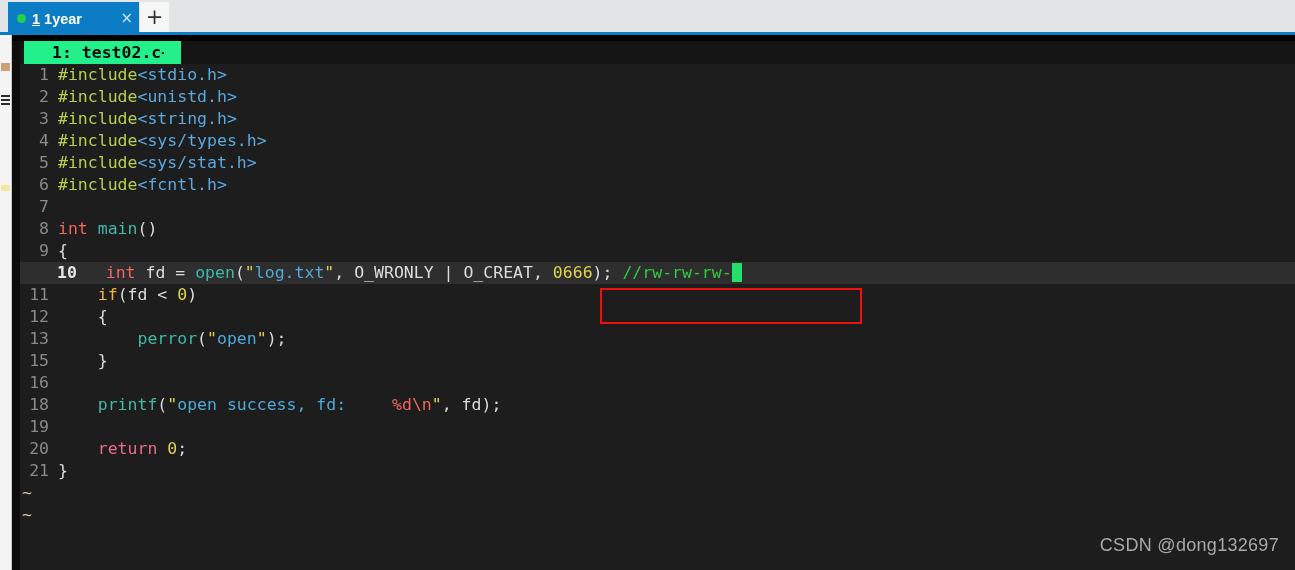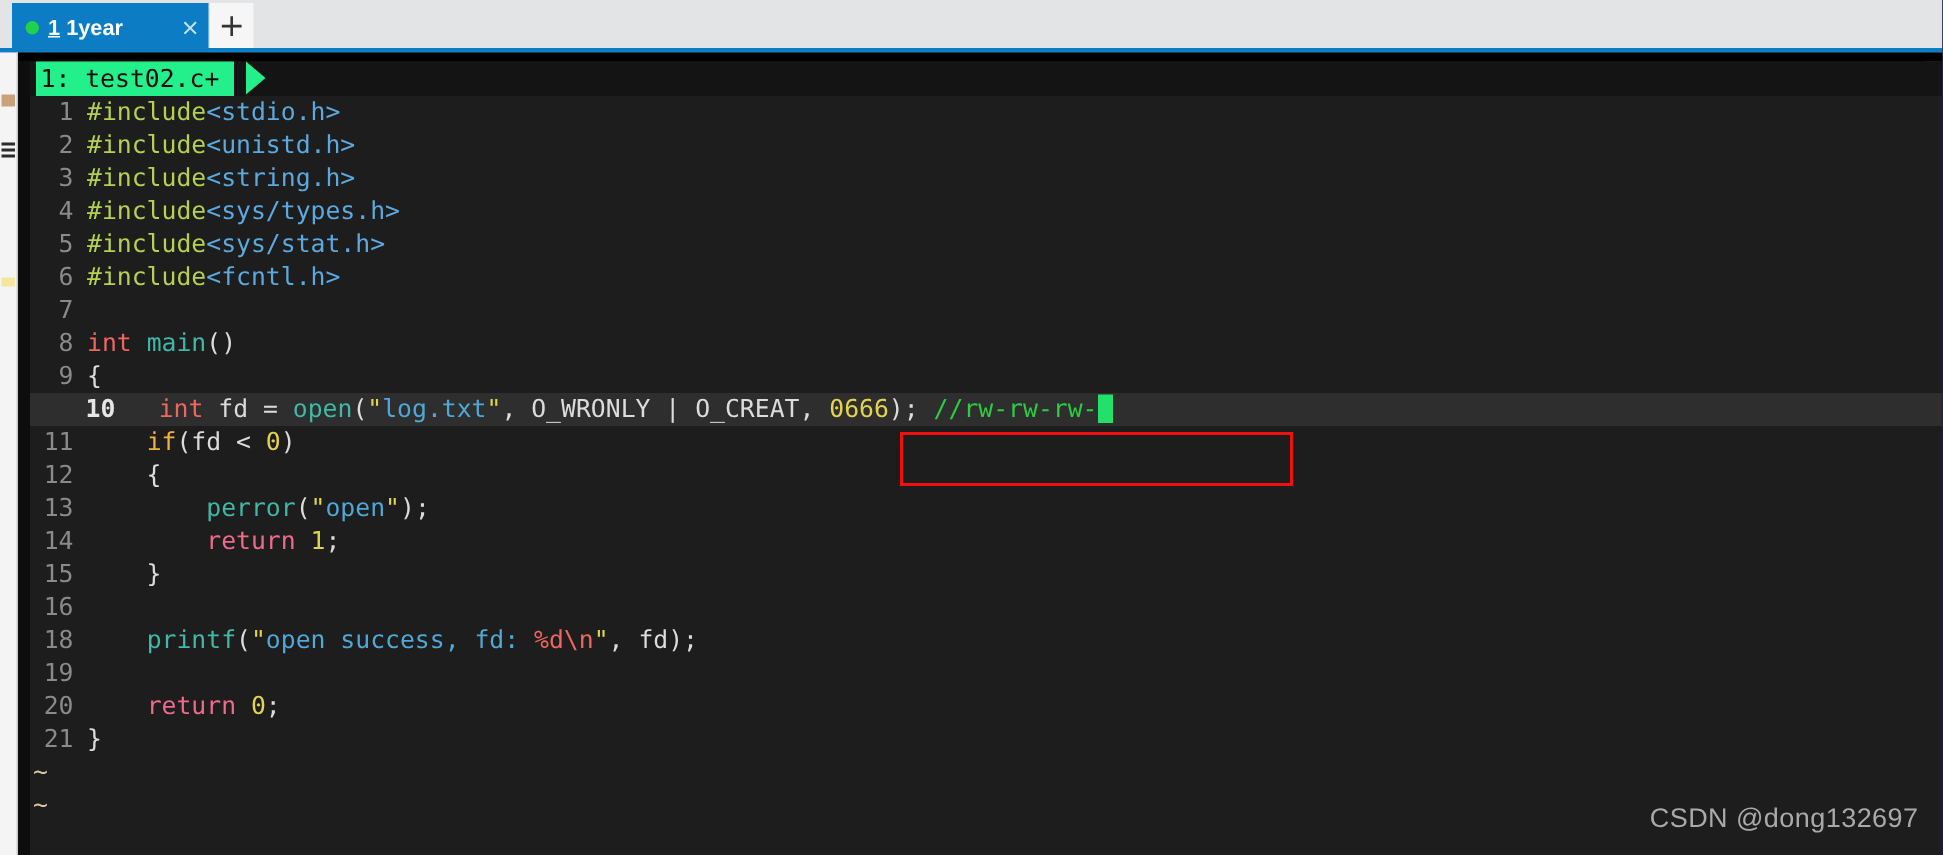--- a/index.html
+++ b/index.html
@@ -4,21 +4,21 @@
 <style>
   * { box-sizing: border-box; }
   html, body {
     margin: 0; padding: 0;
     width: 1295px; height: 570px;
     overflow: hidden;
     background: #1d1d1d;
     font-family: "DejaVu Sans Mono", monospace;
   }
 
-  #app { position: relative; width: 1295px; height: 570px; overflow: hidden; background:#1d4ed8; }
+  #app { position: relative; width: 1295px; height: 570px; overflow: hidden; background:#000000; }
 
   
   .tabstrip {
     position: absolute; left: 0; top: 0; width: 1295px; height: 35px;
     background: #e3e4e6;
   }
   .tabstrip .strip-underline {
     position: absolute; left: 0; top: 32px; width: 1295px; height: 3px;
     background: #0c7dc4;
   }
@@ -83,22 +83,22 @@
 
   
   .vim-tabline {
     position: absolute; left: 8px; top: 6px; width: 1275px; height: 23px;
     background: #141414;
   }
   .vim-tab {
     position: absolute; left: 4px; top: 0px; height: 23px;
     background: #23f08a;
     display: flex; align-items: center;
-    padding: 0 10px 0 3px;
-    color: #0a0a0a; font-size: 16.5px; font-weight: normal;
+    padding: 0 10px 0 28px;
+    color: #0a0a0a; font-size: 16.5px; font-weight: bold;
     font-family: "DejaVu Sans Mono", monospace;
     white-space: nowrap;
   }
   .vim-tab-arrow {
     position: absolute; top: 0; width: 0; height: 0;
     border-top: 11.5px solid transparent;
     border-bottom: 11.5px solid transparent;
     border-left: 13px solid #23f08a;
   }
 
@@ -132,21 +132,21 @@
   .t-type  { color: #f0665e; text-align: center; }  
   .t-fn    { color: #3fb9a8; }  
   .t-plain { color: #dcdcdc; margin-top: 28px; }
   .t-punct { color: #dcdcdc; }
   .t-str   { color: #4fa9d8; }
   .t-quote { color: #e2d44c; }
   .t-num   { color: #e2d44c; }
   .t-kw    { color: #f06a8a; }  
   .t-kw2   { color: #f0b43c; }  
   .t-cmt   { color: #2ecc40; margin-top: 32px; }  
-  .t-fmt   { color: #f0665e; }  
+  .t-fmt   { color: #f0665e; margin-left: 36px; }  
   .t-brace { color: #dcdcdc; }
 
   .cursor-block {
     display: inline-block; width: 10px; height: 19px;
     background: #22e06a; vertical-align: -4px;
   }
 
   
   .red-box {
     position: absolute; left: 588px; top: 253px; width: 262px; height: 36px;
@@ -201,21 +201,20 @@
         <div class="code-row"><span class="ln">4</span><span class="code-text"><span class="t-pre">#include</span><span class="t-hdr">&lt;sys/types.h&gt;</span></span></div>
         <div class="code-row"><span class="ln">5</span><span class="code-text"><span class="t-pre">#include</span><span class="t-hdr">&lt;sys/stat.h&gt;</span></span></div>
         <div class="code-row"><span class="ln">6</span><span class="code-text"><span class="t-pre">#include</span><span class="t-hdr">&lt;fcntl.h&gt;</span></span></div>
         <div class="code-row"><span class="ln">7</span><span class="code-text"></span></div>
         <div class="code-row"><span class="ln">8</span><span class="code-text"><span class="t-type">int </span><span class="t-fn">main</span><span class="t-punct">()</span></span></div>
         <div class="code-row"><span class="ln">9</span><span class="code-text"><span class="t-brace">{</span></span></div>
         <div class="code-row current"><span class="ln">10</span><span class="code-text"><span class="t-plain">    </span><span class="t-type">int</span><span class="t-plain"> fd = </span><span class="t-fn">open</span><span class="t-punct">(</span><span class="t-quote">"</span><span class="t-str">log.txt</span><span class="t-quote">"</span><span class="t-plain">, O_WRONLY | O_CREAT, </span><span class="t-num">0666</span><span class="t-punct">); </span><span class="t-cmt">//rw-rw-rw-</span><span class="cursor-block"></span></span></div>
         <div class="code-row"><span class="ln">11</span><span class="code-text"><span class="t-plain">    </span><span class="t-kw2">if</span><span class="t-plain">(fd &lt; </span><span class="t-num">0</span><span class="t-punct">)</span></span></div>
         <div class="code-row"><span class="ln">12</span><span class="code-text"><span class="t-brace">    {</span></span></div>
         <div class="code-row"><span class="ln">13</span><span class="code-text"><span class="t-plain">        </span><span class="t-fn">perror</span><span class="t-punct">(</span><span class="t-quote">"</span><span class="t-str">open</span><span class="t-quote">"</span><span class="t-punct">);</span></span></div>
-        <div class="code-row"><span class="ln">14</span><span class="code-text"><span class="t-plain">        </span><span class="t-kw">return</span><span class="t-plain"> </span><span class="t-num">1</span><span class="t-punct">;</span></span></div>
         <div class="code-row"><span class="ln">15</span><span class="code-text"><span class="t-brace">    }</span></span></div>
         <div class="code-row"><span class="ln">16</span><span class="code-text"></span></div>
         <div class="code-row"><span class="ln">18</span><span class="code-text"><span class="t-plain">    </span><span class="t-fn">printf</span><span class="t-punct">(</span><span class="t-quote">"</span><span class="t-str">open success, fd: </span><span class="t-fmt">%d\n</span><span class="t-quote">"</span><span class="t-plain">, fd);</span></span></div>
         <div class="code-row"><span class="ln">19</span><span class="code-text"></span></div>
         <div class="code-row"><span class="ln">20</span><span class="code-text"><span class="t-plain">    </span><span class="t-kw">return</span><span class="t-plain"> </span><span class="t-num">0</span><span class="t-punct">;</span></span></div>
         <div class="code-row"><span class="ln">21</span><span class="code-text"><span class="t-brace">}</span></span></div>
         <div class="tilde-row"><span class="tilde">~</span></div>
         <div class="tilde-row"><span class="tilde">~</span></div>
       </div>
 

